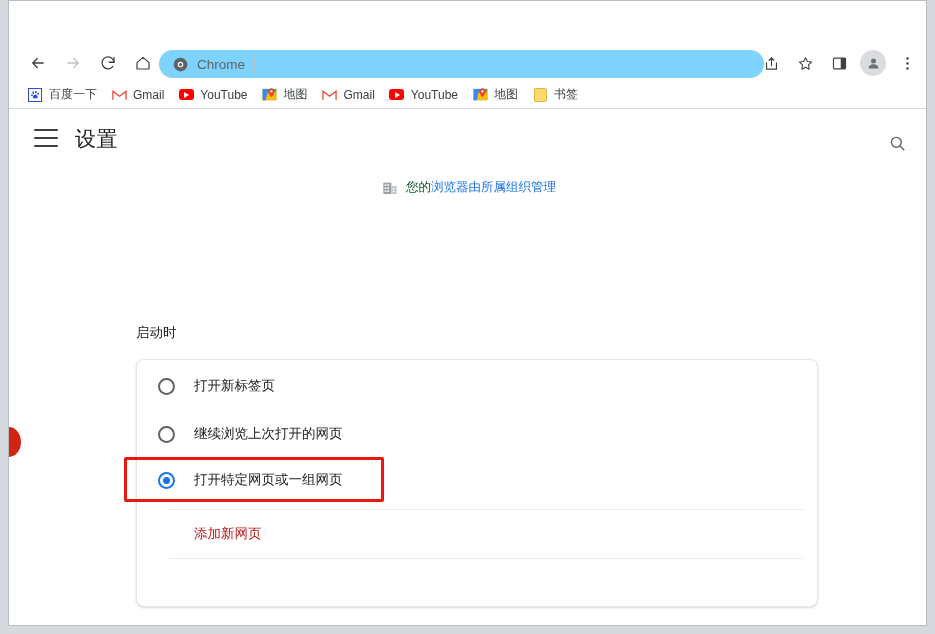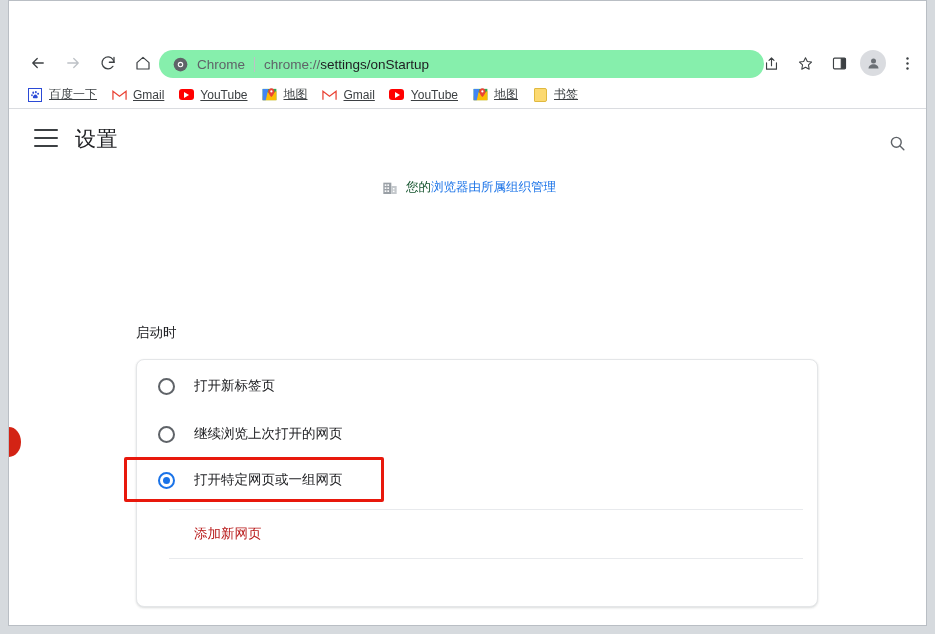--- a/index.html
+++ b/index.html
@@ -86,21 +86,21 @@
   }
   .nav-btn {
     width: 30px; height: 30px; margin-left: 5px;
     display: flex; align-items: center; justify-content: center;
     cursor: pointer;
   }
   #nav-back { margin-left: 14px; }
   .omnibox {
     position: absolute; left: 150px; top: 5px;
     width: 605px; height: 28px;
-    background: #86efac;
+    background: #7dd3fc;
     border-radius: 14px;
     display: flex; align-items: center;
   }
   .omni-icon { margin-left: 13px; width: 16px; height: 16px; display:flex; align-items:center; justify-content:center;}
   .omni-chrome-label {
     margin-left: 9px; font-size: 13.5px; color: #5f6368;
   }
   .omni-sep {
     margin-left: 9px; width: 1px; height: 15px; background: #bdc1c6;
   }
@@ -132,21 +132,21 @@
     display: flex; align-items: center;
     border-bottom: 1px solid #dadce0;
   }
   .bm {
     display: flex; align-items: center;
     height: 22px; padding: 0 6px;
     margin-left: 2px; border-radius: 4px;
     cursor: pointer; white-space: nowrap;
   }
   .bm:first-child { margin-left: 12px; }
-  .bm-label { font-size: 12px; color: #3c4043; margin-left: 6px; text-decoration: underline; }
+  .bm-label { font-size: 12px; color: #3c4043; margin-left: 6px; }
   .bm-ico { width: 16px; height: 16px; display:flex; align-items:center; justify-content:center; }
 
   
   .ico-baidu {
     width: 14px; height: 14px; border: 1.5px solid #2b4ad6;
     background: #fff; display:flex; align-items:center; justify-content:center;
   }
   .ico-yt {
     width: 15px; height: 11px; background: #ff0000; border-radius: 3px;
     display:flex; align-items:center; justify-content:center;
@@ -352,21 +352,20 @@
       <div class="omnibox">
         <span class="omni-icon">
           <svg width="15" height="15" viewBox="0 0 24 24">
             <circle cx="12" cy="12" r="11" fill="#5f6368"></circle>
             <circle cx="12" cy="12" r="4.4" fill="#ffffff"></circle>
             <circle cx="12" cy="12" r="2.6" fill="#5f6368"></circle>
           </svg>
         </span>
         <span class="omni-chrome-label">Chrome</span>
         <span class="omni-sep"></span>
-        <span class="omni-url"><span>chrome://</span><b>settings/onStartup</b></span>
       </div>
 
       <div class="tb-right">
         <div class="tb-icon">
           <svg width="17" height="17" viewBox="0 0 24 24" fill="none" stroke="#3c4043" stroke-width="1.6" stroke-linecap="round" stroke-linejoin="round">
             <path d="M5 11v9h14v-9"></path>
             <path d="M12 15V4M8.5 7.5L12 4l3.5 3.5"></path>
           </svg>
         </div>
         <div class="tb-icon">

